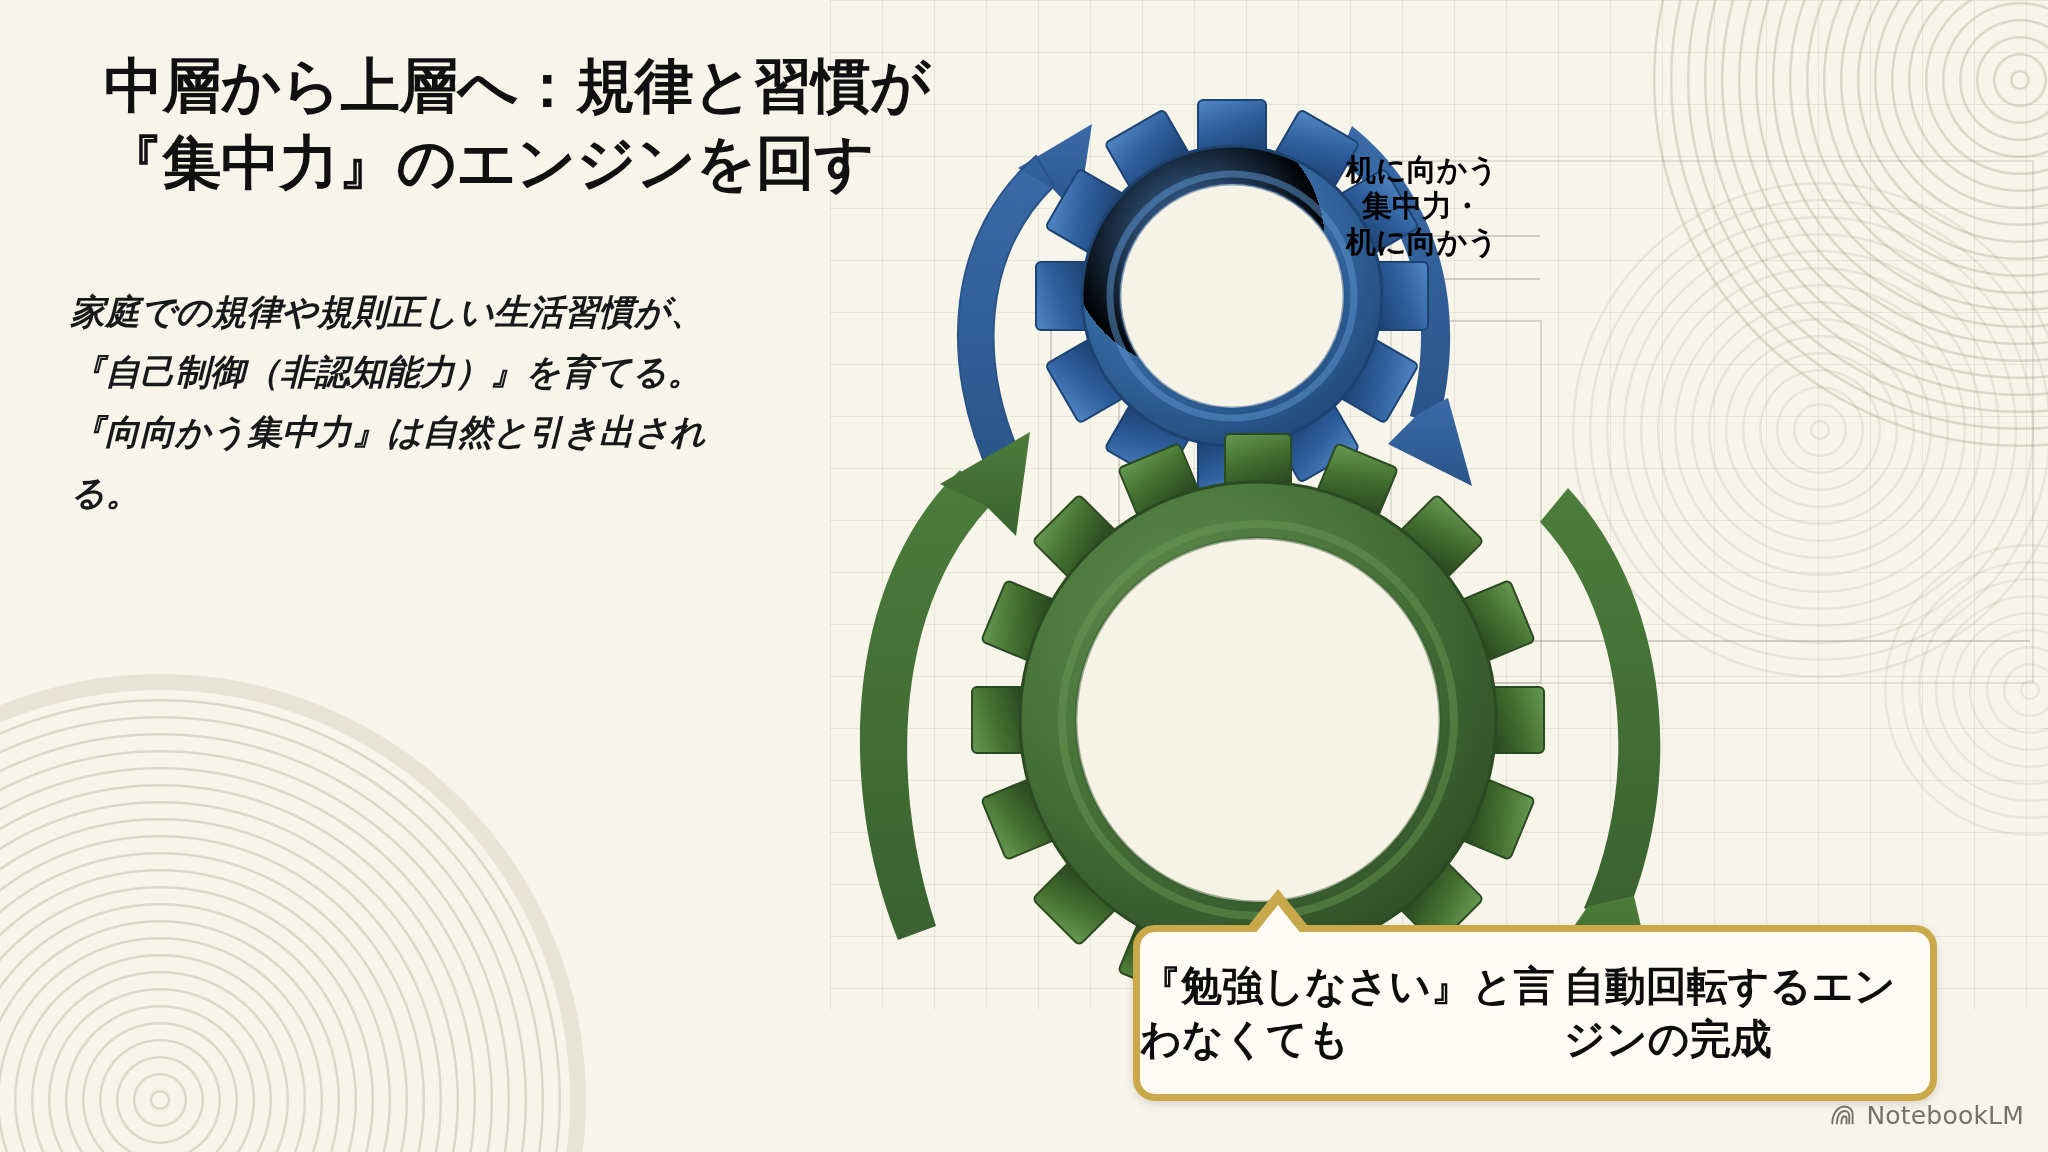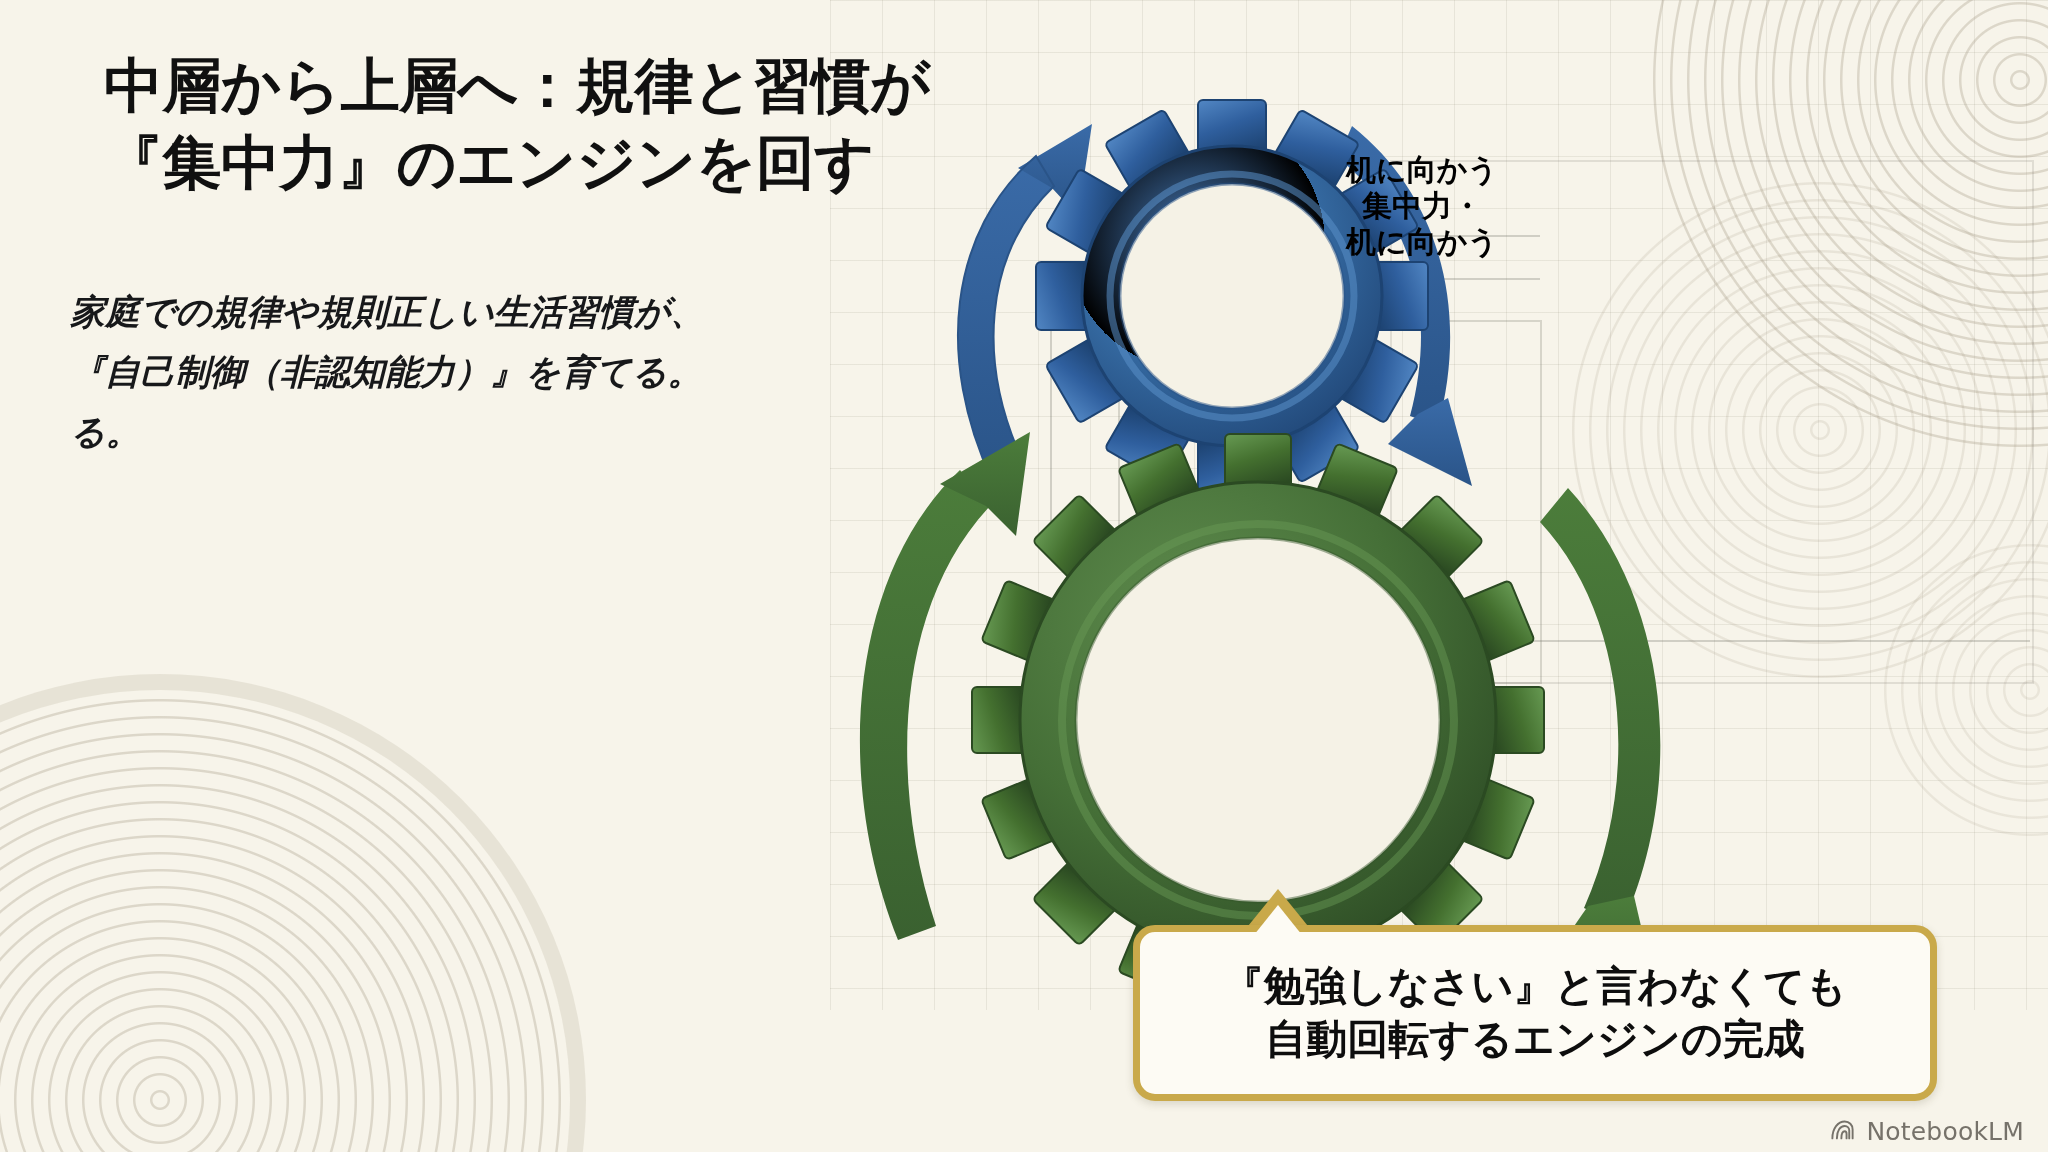--- a/index.html
+++ b/index.html
@@ -138,21 +138,21 @@
     height: 162px;
     background: #fdfbf4;
     border: 7px solid #c9a94a;
     border-radius: 22px;
     box-shadow: 0 3px 9px rgba(80,70,40,0.18);
   }
   #callout-text {
     position: absolute;
     inset: 0;
     display: flex;
-    flex-direction: column;
+    flex-direction: row;
     align-items: center;
     justify-content: center;
     font-size: 41px;
     font-weight: bold;
     line-height: 1.30;
     color: #0d0d0d;
   }
   .callout-pointer {
     position: absolute;
     left: 1244px;
@@ -170,22 +170,23 @@
     border-left: 24px solid transparent;
     border-right: 24px solid transparent;
     border-bottom: 30px solid #fdfbf4;
     z-index: 3;
   }
 
   
   #watermark {
     position: absolute;
     right: 24px;
-    bottom: 6px;
+    bottom: 22px;
     display: flex;
+    align-items: center;
     gap: 10px;
     color: #5a564e;
     font-size: 25px;
     letter-spacing: 0.2px;
     opacity: .82;
   }
   #watermark svg { display: block; }
 </style>
 </head>
 <body>
@@ -211,20 +212,21 @@
   </div>
 
   <div id="title">
     <div>中層から上層へ：規律と習慣が</div>
     <div>『集中力』のエンジンを回す</div>
   </div>
 
   <div id="body-copy">
     <div>家庭での規律や規則正しい生活習慣が、</div>
     <div>『自己制御（非認知能力）』を育てる。</div>
+    <div>『向向かう集中力』は自然と引き出され</div>
     <div>る。</div>
   </div>
 
   <div id="diagram">
     <svg width="1180" height="1060" viewBox="0 0 1180 1060" xmlns="http://www.w3.org/2000/svg">
       <defs>
         <radialGradient id="blueGrad" cx="38%" cy="32%" r="78%">
           <stop offset="0%" stop-color="#4a7fbe"></stop>
           <stop offset="55%" stop-color="#356architecture"></stop>
           <stop offset="55%" stop-color="#34689f"></stop>

